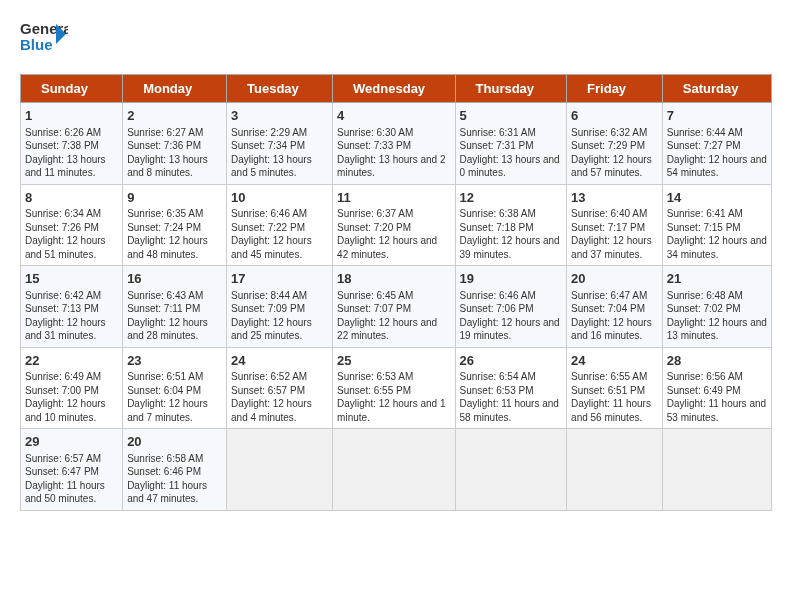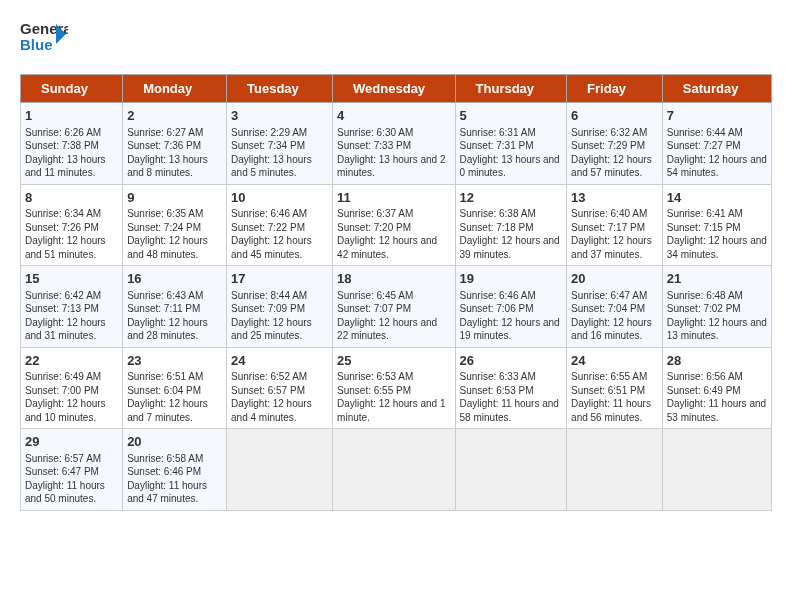--- a/index.html
+++ b/index.html
@@ -261,21 +261,21 @@
             <div>Daylight: 12 hours and 4 minutes.</div>
           </td>
           <td>
             <span class="day-num">25</span>
             <div>Sunrise: 6:53 AM</div>
             <div>Sunset: 6:55 PM</div>
             <div>Daylight: 12 hours and 1 minute.</div>
           </td>
           <td>
             <span class="day-num">26</span>
-            <div>Sunrise: 6:33 AM</div>
+            <div>Sunrise: 6:54 AM</div>
             <div>Sunset: 6:53 PM</div>
             <div>Daylight: 11 hours and 58 minutes.</div>
           </td>
           <td>
             <span class="day-num">24</span>
             <div>Sunrise: 6:55 AM</div>
             <div>Sunset: 6:51 PM</div>
             <div>Daylight: 11 hours and 56 minutes.</div>
           </td>
           <td>

